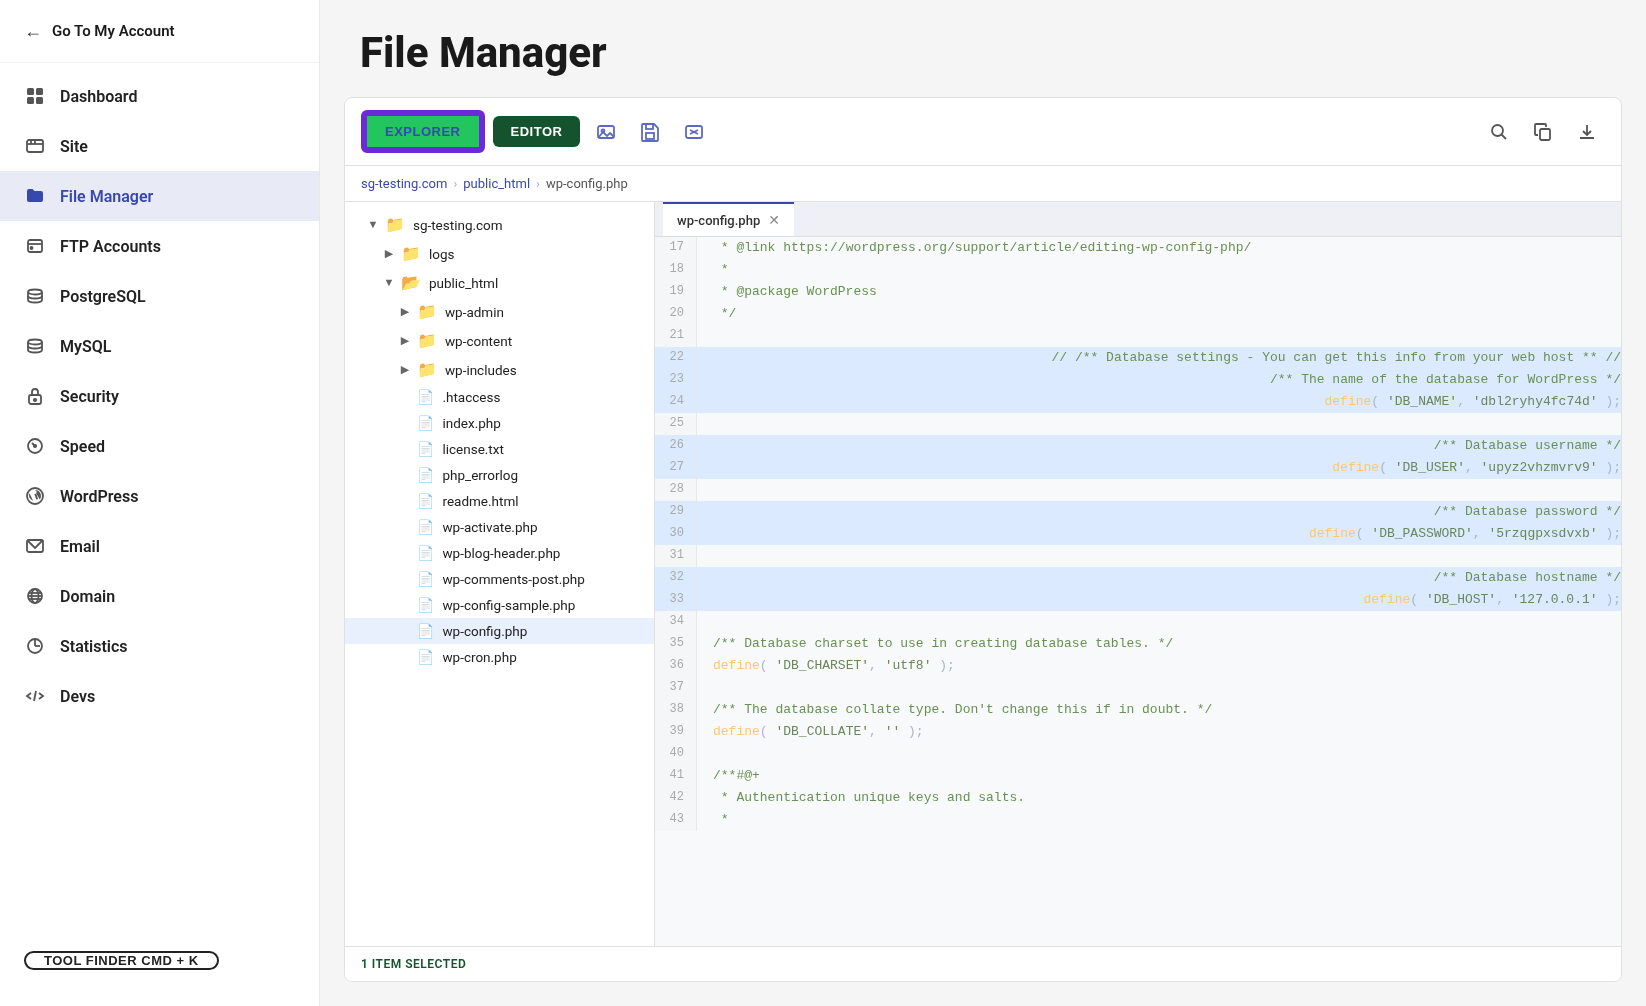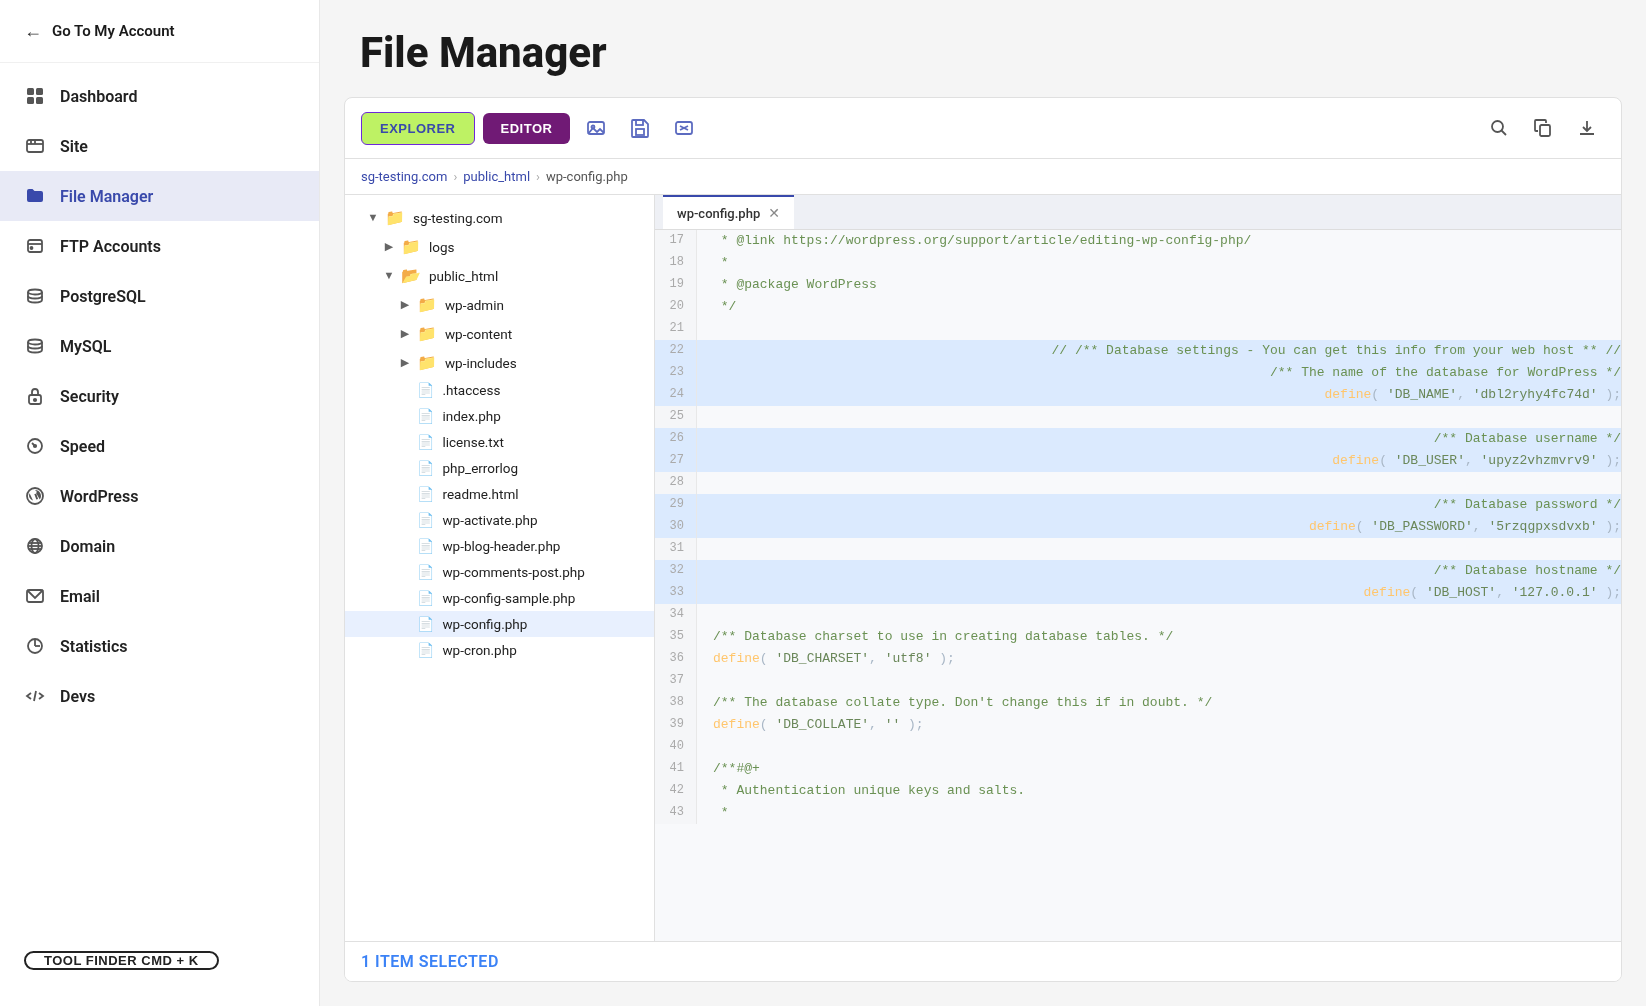--- a/index.html
+++ b/index.html
@@ -118,26 +118,26 @@
     .tab-btn {
       padding: 8px 18px;
       border-radius: 6px;
       font-size: 13px;
       font-weight: 700;
       letter-spacing: 0.5px;
       cursor: pointer;
       border: none;
     }
     .tab-btn.explorer {
-      background: #bef264;
+      background: #22c55e;
       color: #3949ab;
-      border: 1px solid #6d28d9;
+      border: 6px solid #6d28d9;
     }
     .tab-btn.editor {
-      background: #701a75;
+      background: #14532d;
       color: #fff;
     }
     .toolbar-icon {
       width: 36px;
       height: 36px;
       display: flex;
       align-items: center;
       justify-content: center;
       cursor: pointer;
       border-radius: 4px;
@@ -267,22 +267,22 @@
       padding-top: 1px;
       white-space: pre;
       flex: 1;
     }
     .code-line.highlighted .line-code { background: #dbeafe; text-align: right; }
     .code-line.highlighted .line-num { background: #dbeafe; }
 
     
     .status-bar {
       padding: 10px 16px;
-      font-size: 16px;
-      color: #3b82f6;
+      font-size: 12px;
+      color: #14532d;
       font-weight: 600;
       border-top: 1px solid #e0e0e0;
       background: #fff;
       letter-spacing: 0.5px;
     }
 
     
     svg { display: block; }
   </style>
 </head>
@@ -389,38 +389,38 @@
           <circle cx="10" cy="10" r="8" fill="none" stroke="currentColor" stroke-width="1.8"></circle>
           <path d="M4 10c0-1 .2-2 .6-2.8L8 14.5A6 6 0 014 10zm8.8-1.6c.3-.7.5-1.3.5-1.8 0-.1 0-.2-.1-.3.5.9.8 2 .8 3.1l-.1 1-1.1-2zm-1.2.3l1.5 4.2-1.8.5-2-5.4.7-.1c.5-.1.9-.1 1.1-.1l.5.9zM10 4a6 6 0 014.8 9.5L11 7c.3-.1.7-.1.7-.5 0-.2-.1-.4-.3-.5.4.1.6.1.6.1z"></path>
         </svg>
       </span>
       <span>WordPress</span>
     </div>
 
     <div class="nav-item">
       <span class="nav-icon">
         <svg width="20" height="20" viewBox="0 0 20 20" fill="none" stroke="currentColor" stroke-width="1.8">
+          <rect x="2" y="4" width="16" height="12" rx="2"></rect>
+          <polyline points="2,4 10,12 18,4"></polyline>
+        </svg>
+      </span>
+      <span>Email</span>
+    </div>
+
+    <div class="nav-item">
+      <span class="nav-icon">
+        <svg width="20" height="20" viewBox="0 0 20 20" fill="none" stroke="currentColor" stroke-width="1.8">
           <circle cx="10" cy="10" r="7"></circle>
           <ellipse cx="10" cy="10" rx="3.5" ry="7"></ellipse>
           <line x1="3" y1="10" x2="17" y2="10"></line>
           <line x1="3.5" y1="7" x2="16.5" y2="7"></line>
           <line x1="3.5" y1="13" x2="16.5" y2="13"></line>
         </svg>
       </span>
       <span>Domain</span>
-    </div>
-
-    <div class="nav-item">
-      <span class="nav-icon">
-        <svg width="20" height="20" viewBox="0 0 20 20" fill="none" stroke="currentColor" stroke-width="1.8">
-          <rect x="2" y="4" width="16" height="12" rx="2"></rect>
-          <polyline points="2,4 10,12 18,4"></polyline>
-        </svg>
-      </span>
-      <span>Email</span>
     </div>
 
     <div class="nav-item">
       <span class="nav-icon">
         <svg width="20" height="20" viewBox="0 0 20 20" fill="none" stroke="currentColor" stroke-width="1.8">
           <circle cx="10" cy="10" r="7"></circle>
           <line x1="10" y1="3" x2="10" y2="10"></line>
           <line x1="10" y1="10" x2="15" y2="10"></line>
         </svg>
       </span>

